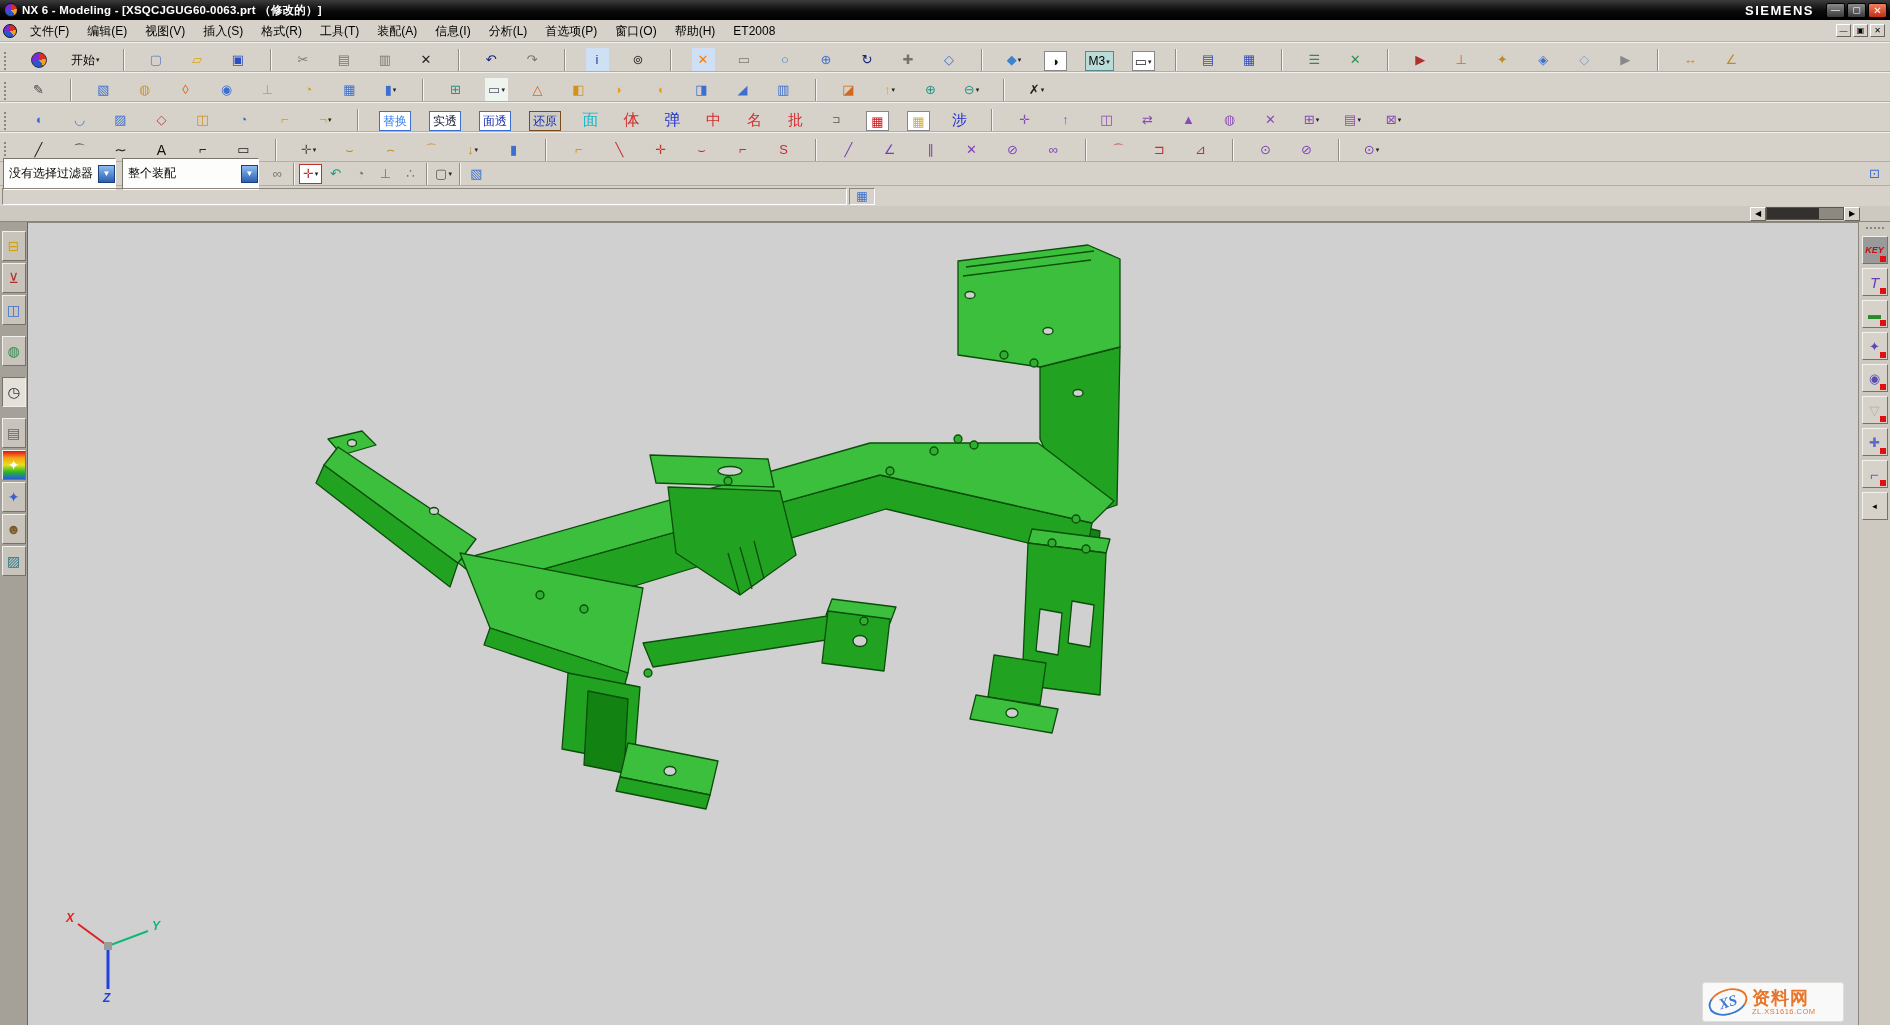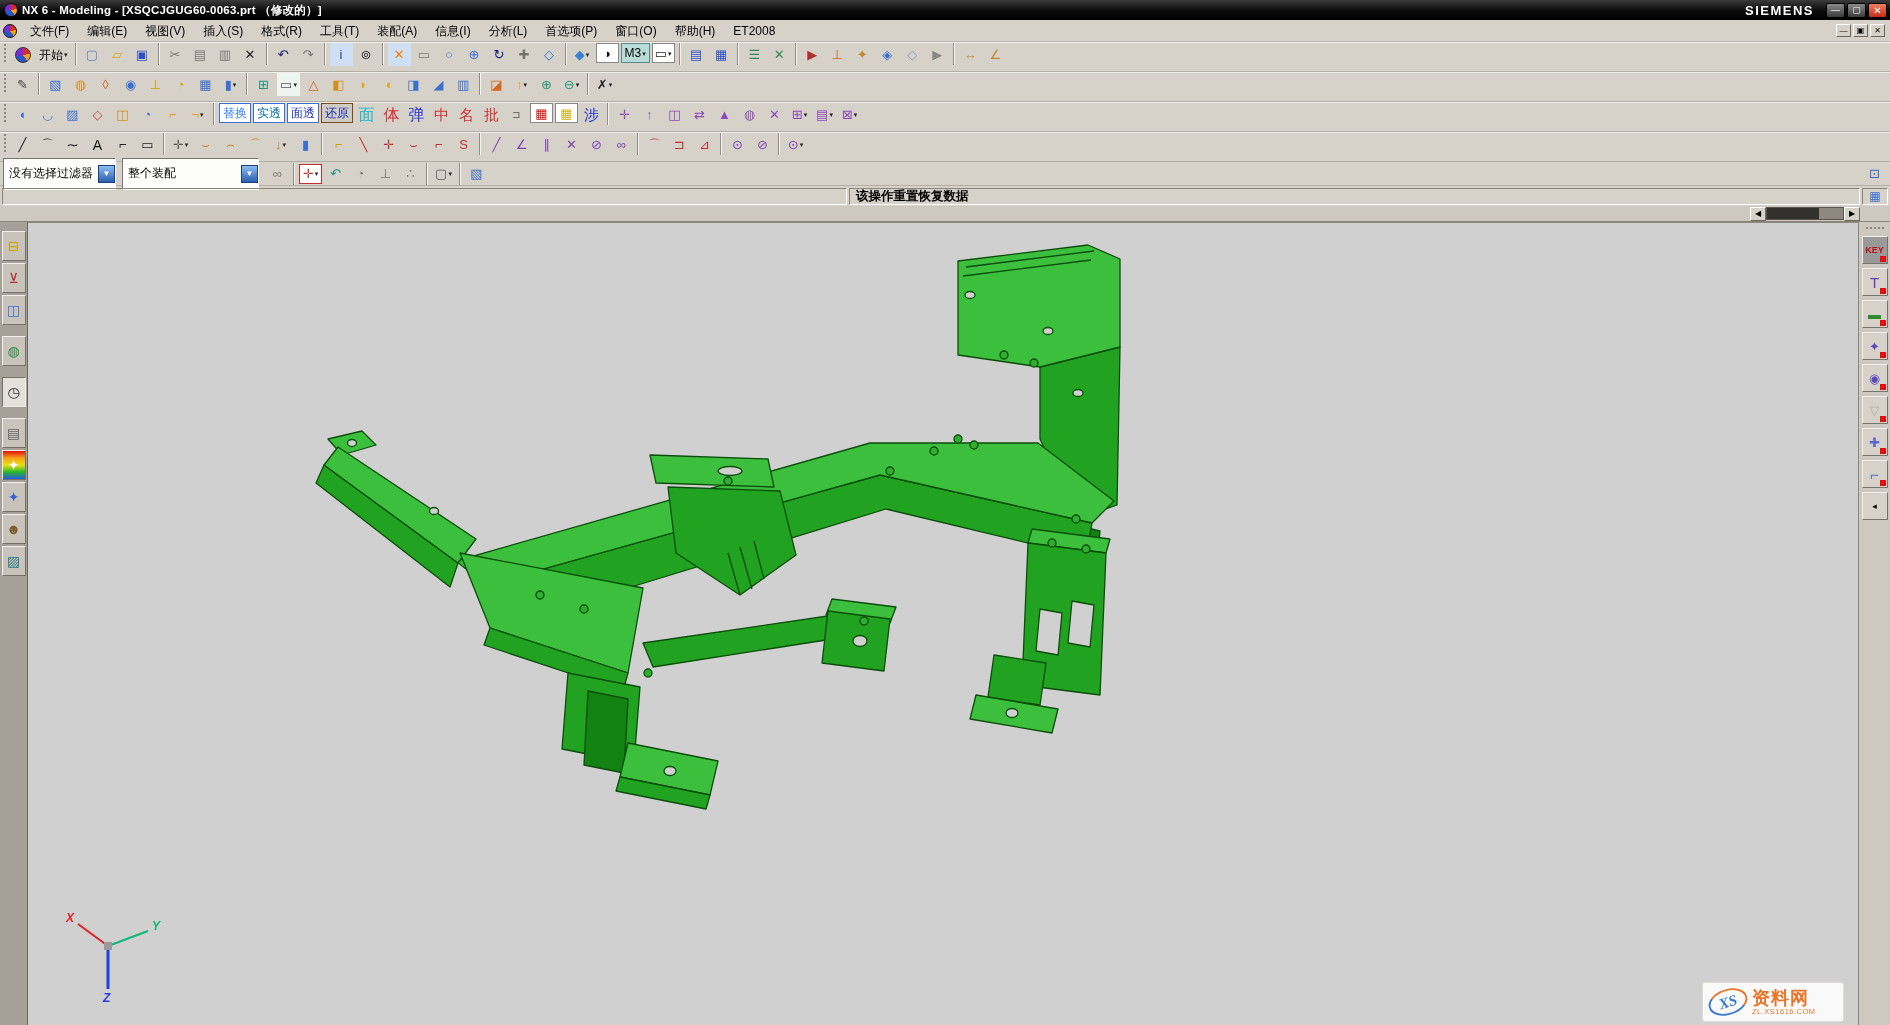--- a/index.html
+++ b/index.html
@@ -21,22 +21,22 @@
 
   
   #menubar { height:22px; background:#d6d2ca; display:flex; align-items:center;
     border-bottom:1px solid #b8b4ac; padding:0 2px; }
   #menubar .tbtn { height:20px; padding:0 8px; font-size:12px; background:none; border:none; min-width:0; }
   .mini-wbtn { width:15px; height:13px; margin-left:2px; background:#d6d2ca; border:1px solid;
     border-color:#fff #6a665e #6a665e #fff; font-size:8px; display:flex; align-items:center; justify-content:center; }
   #menu-win-controls { margin-left:auto; display:flex; padding-right:3px; }
 
   
-  .trow { display:flex; align-items:flex-start; height:30px; background:#d6d2ca;
-    border-top:1px solid #f2f0ec; border-bottom:1px solid #b2aea6; padding-left:1px; }
+  .trow { display:flex; align-items:flex-end; height:30px; background:#d6d2ca;
+    border-top:1px solid #f2f0ec; border-bottom:1px solid #b2aea6; padding-left:1px;gap:16px; }
   .tbtn { position:relative; display:inline-flex; align-items:center; justify-content:center;
     min-width:23px; height:23px; margin:0 1px; font-size:13px; line-height:1; cursor:default; }
   .tbtn .g { display:inline-block; }
   .ttxt { font-size:12px; padding:0 3px; }
   .tbox { background:#fff; border:1px solid #888; height:20px; }
   .tpressed { background:#cfccc6; border:1px solid; border-color:#7a766e #fff #fff #7a766e; }
   .tgray { opacity:.45; filter:grayscale(1); }
   .dd { font-size:7px; margin-left:1px; color:#222; }
   .badge { position:absolute; right:1px; bottom:1px; width:6px; height:6px; background:#e01010; }
   .tsep { width:2px; height:22px; margin:0 3px; border-left:1px solid #928e86; border-right:1px solid #f5f4f1; }
@@ -78,21 +78,21 @@
   #leftbar { flex:0 0 28px; background:#a5a198; border-right:1px solid #6a665e; padding-top:8px; }
   #leftbar .tcol { display:flex; flex-direction:column; align-items:center; }
   #leftbar .tbtn { width:24px; height:30px; margin:1px 0; background:#c8c4bb; font-size:14px;
     border:1px solid; border-color:#f2f0ec #76726a #76726a #f2f0ec; }
   #leftbar .tpressed { background:#e4e1db; border-color:#76726a #f2f0ec #f2f0ec #76726a; }
   .rainbow { background:linear-gradient(180deg,#e01010,#f5a21a,#e8e018,#28b828,#2858e0) !important; color:#fff; }
 
   #rightbar { flex:0 0 32px; background:#cdc9c1; border-left:1px solid #8a867e; padding-top:4px; }
   #rightbar .tcol { display:flex; flex-direction:column; align-items:center; }
   #rightbar .tbtn { width:26px; height:28px; margin:2px 0; background:#d6d2ca; font-size:13px;
-    border:1px solid; border-color:#f2f0ec #76726a #76726a #f2f0ec; }
+    border:1px solid; border-color:#f2f0ec #76726a #76726a #f2f0ec;font-style:italic; }
   #rightbar .hgrip { width:20px; height:5px; margin-bottom:3px;
     background-image:radial-gradient(#8a867e 38%, transparent 42%); background-size:4px 4px; }
   #rightbar .ttxt { font-size:9px; font-weight:bold; }
 
   
   #viewport { position:relative; flex:1; background:#d0d0d0; border-top:1px solid #8a867e; overflow:hidden; }
   #part-svg { position:absolute; inset:0; }
   #triad { position:absolute; left:25px; bottom:22px; }
   #triad text { font-size:12px; font-weight:bold; font-style:italic; }
   #watermark { position:absolute; right:14px; bottom:3px; width:142px; height:40px;
@@ -400,21 +400,21 @@
     </span>
     <span class="tbtn">
       <span class="g" style="color: rgb(232, 160, 32);">¬</span>
       <span class="dd">▾</span>
     </span>
     <span class="tsep"></span>
     <span class="tbtn ttxt tbox" style="border-color: rgb(59, 111, 208);">
       <span class="g" style="color: #3b82f6;">替换</span>
     </span>
     <span class="tbtn ttxt tbox" style="border-color: rgb(59, 111, 208);">
-      <span class="g" style="color: #0369a1;">实透</span>
+      <span class="g" style="color: #0f172a;">实透</span>
     </span>
     <span class="tbtn ttxt tbox" style="border-color: rgb(59, 111, 208);">
       <span class="g" style="color: rgb(26, 47, 175);">面透</span>
     </span>
     <span class="tbtn ttxt tbox tpressed" style="border-color: rgb(122, 74, 26);">
       <span class="g" style="color: rgb(26, 47, 175);">还原</span>
     </span>
     <span class="tbtn">
       <span class="g" style="color: rgb(24, 184, 200); font-size: 16px;">面</span>
     </span>
@@ -624,21 +624,20 @@
       </span>
       <span class="tpush"></span>
       <span class="tbtn">
         <span class="g" style="color: rgb(59, 111, 208);">⊡</span>
       </span>
     </span>
 </div>
 
 <div id="promptbar">
   <span class="pcell" id="prompt-left"></span>
-  <span class="pcell" id="prompt-msg">该操作重置恢复数据</span>
   <span class="pcell" id="prompt-icon-cell">▦</span>
 </div>
 
 <div id="scrollstrip">
   <span class="tpush"></span>
   <span class="sbtn">◀</span>
   <span id="strack">
       <span id="sthumb"></span>
     </span>
   <span class="sbtn">▶</span>

